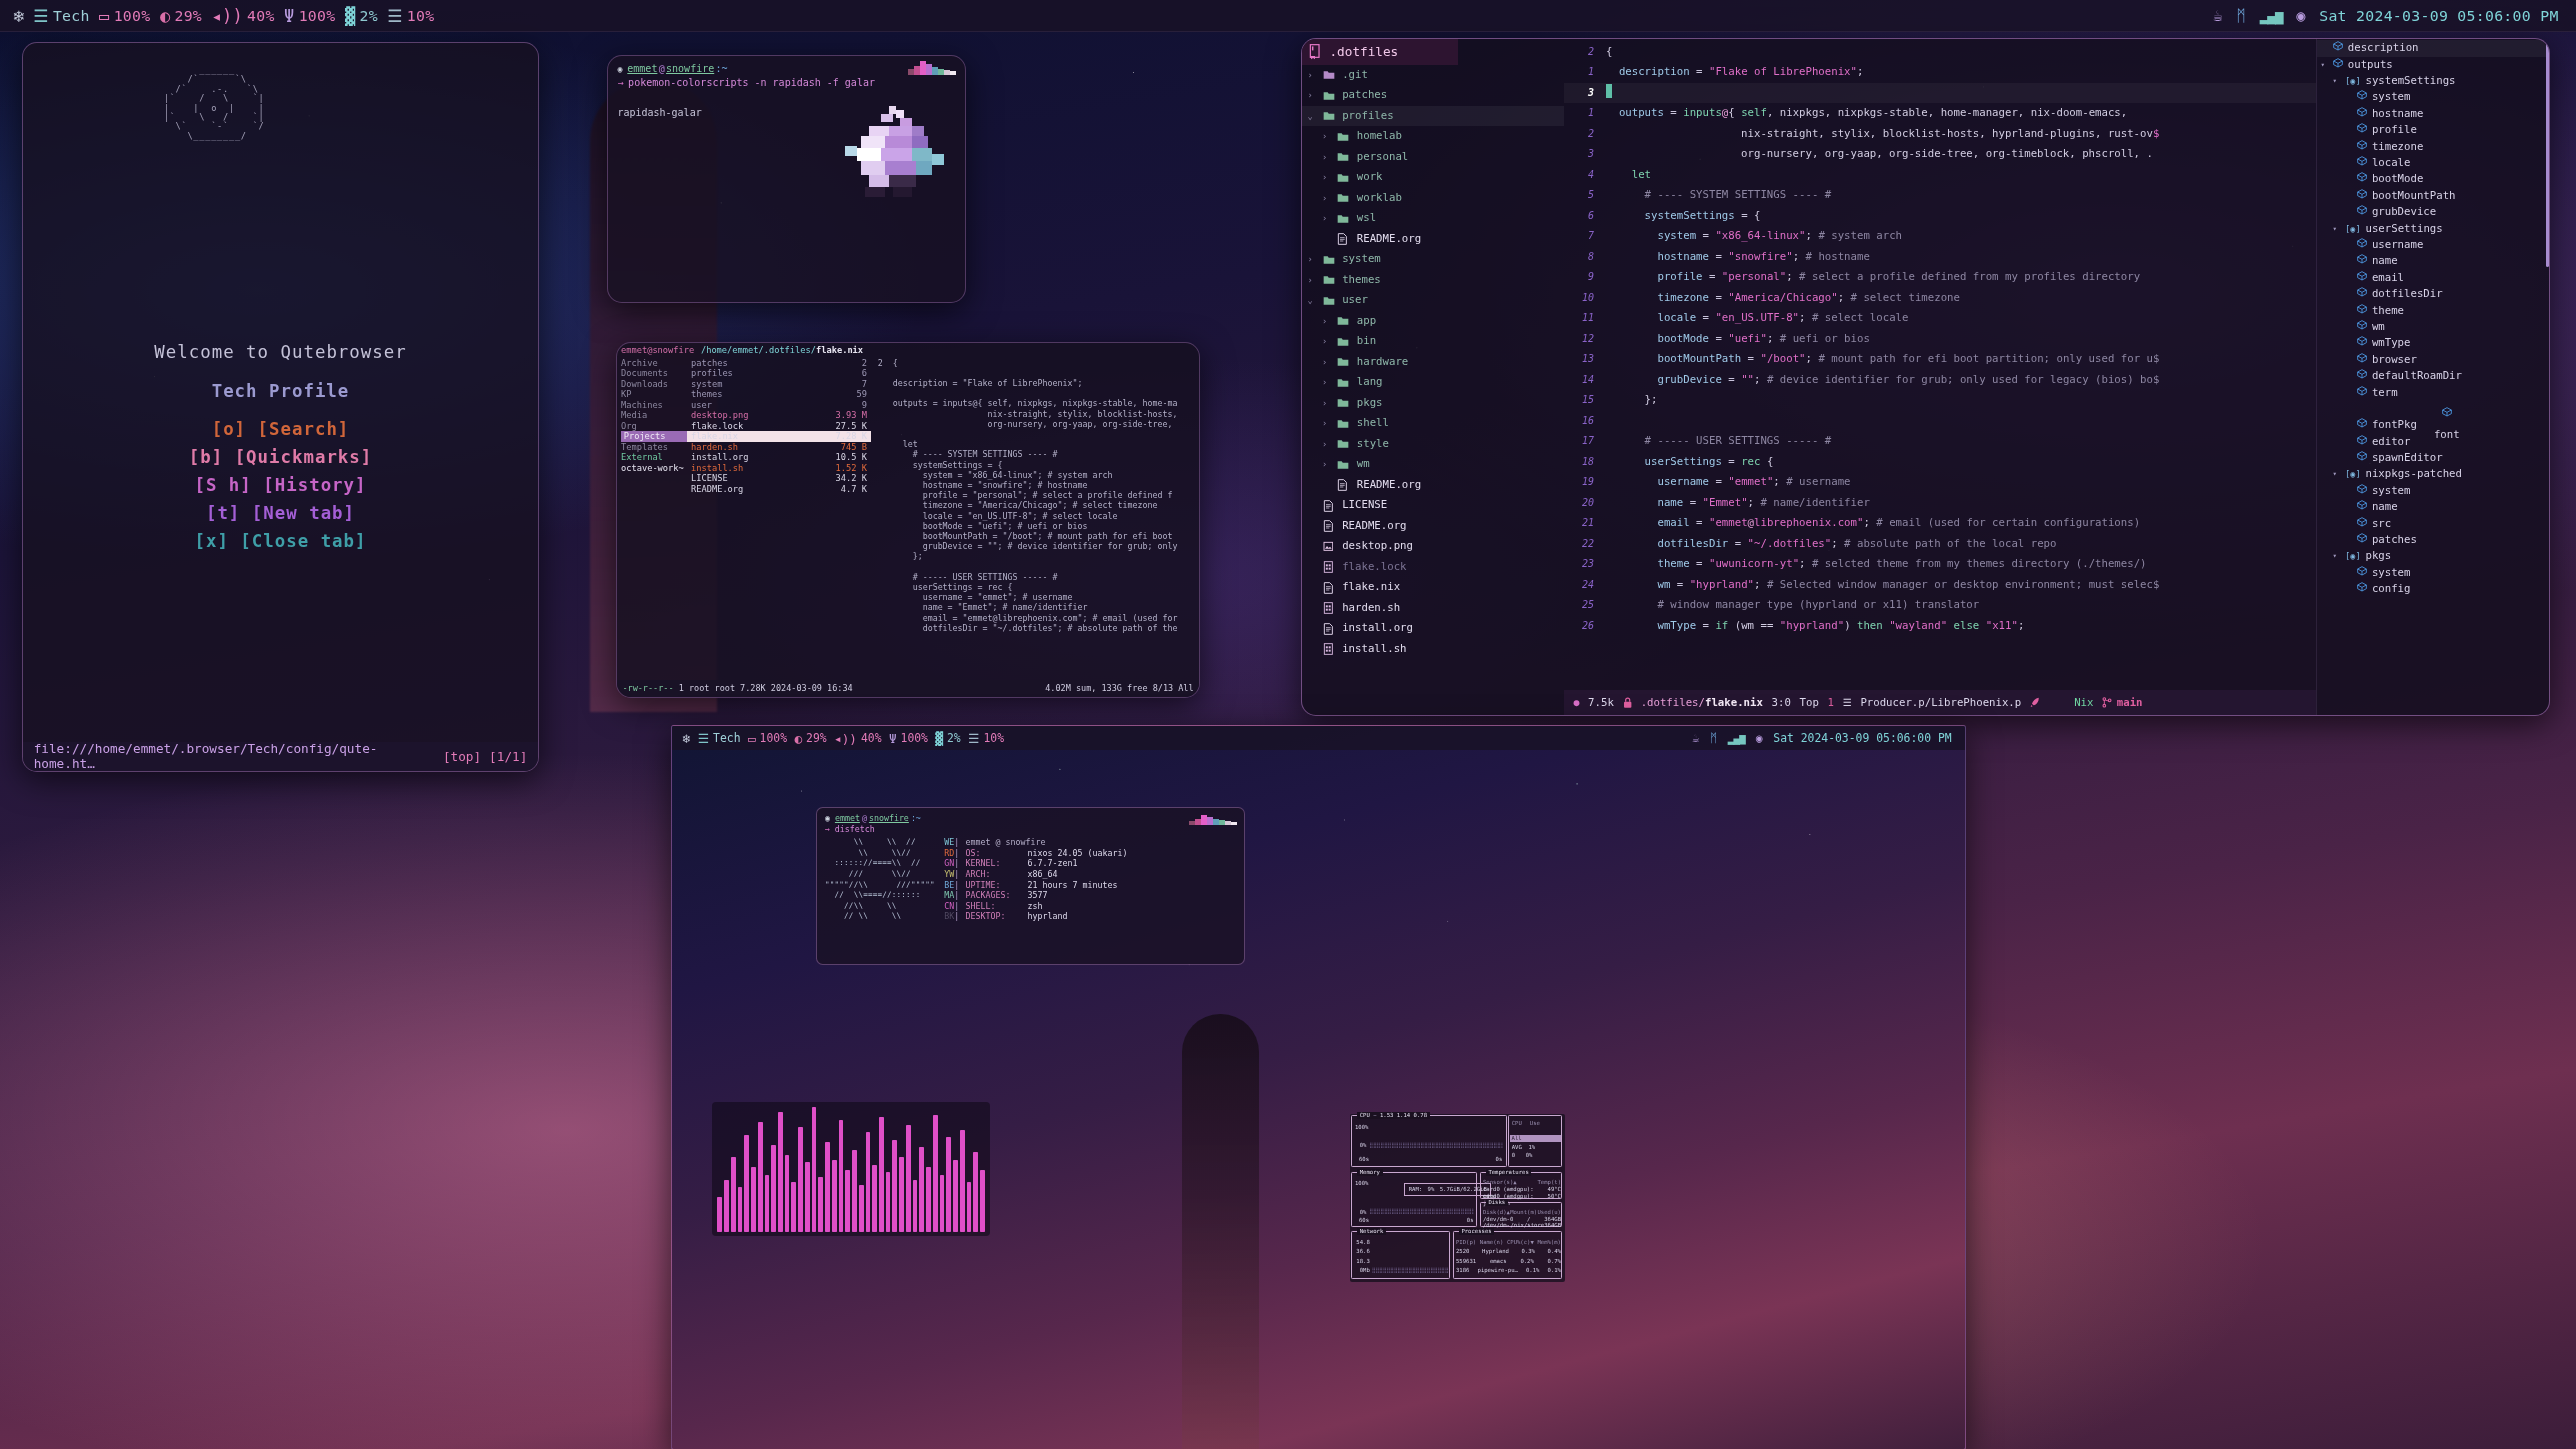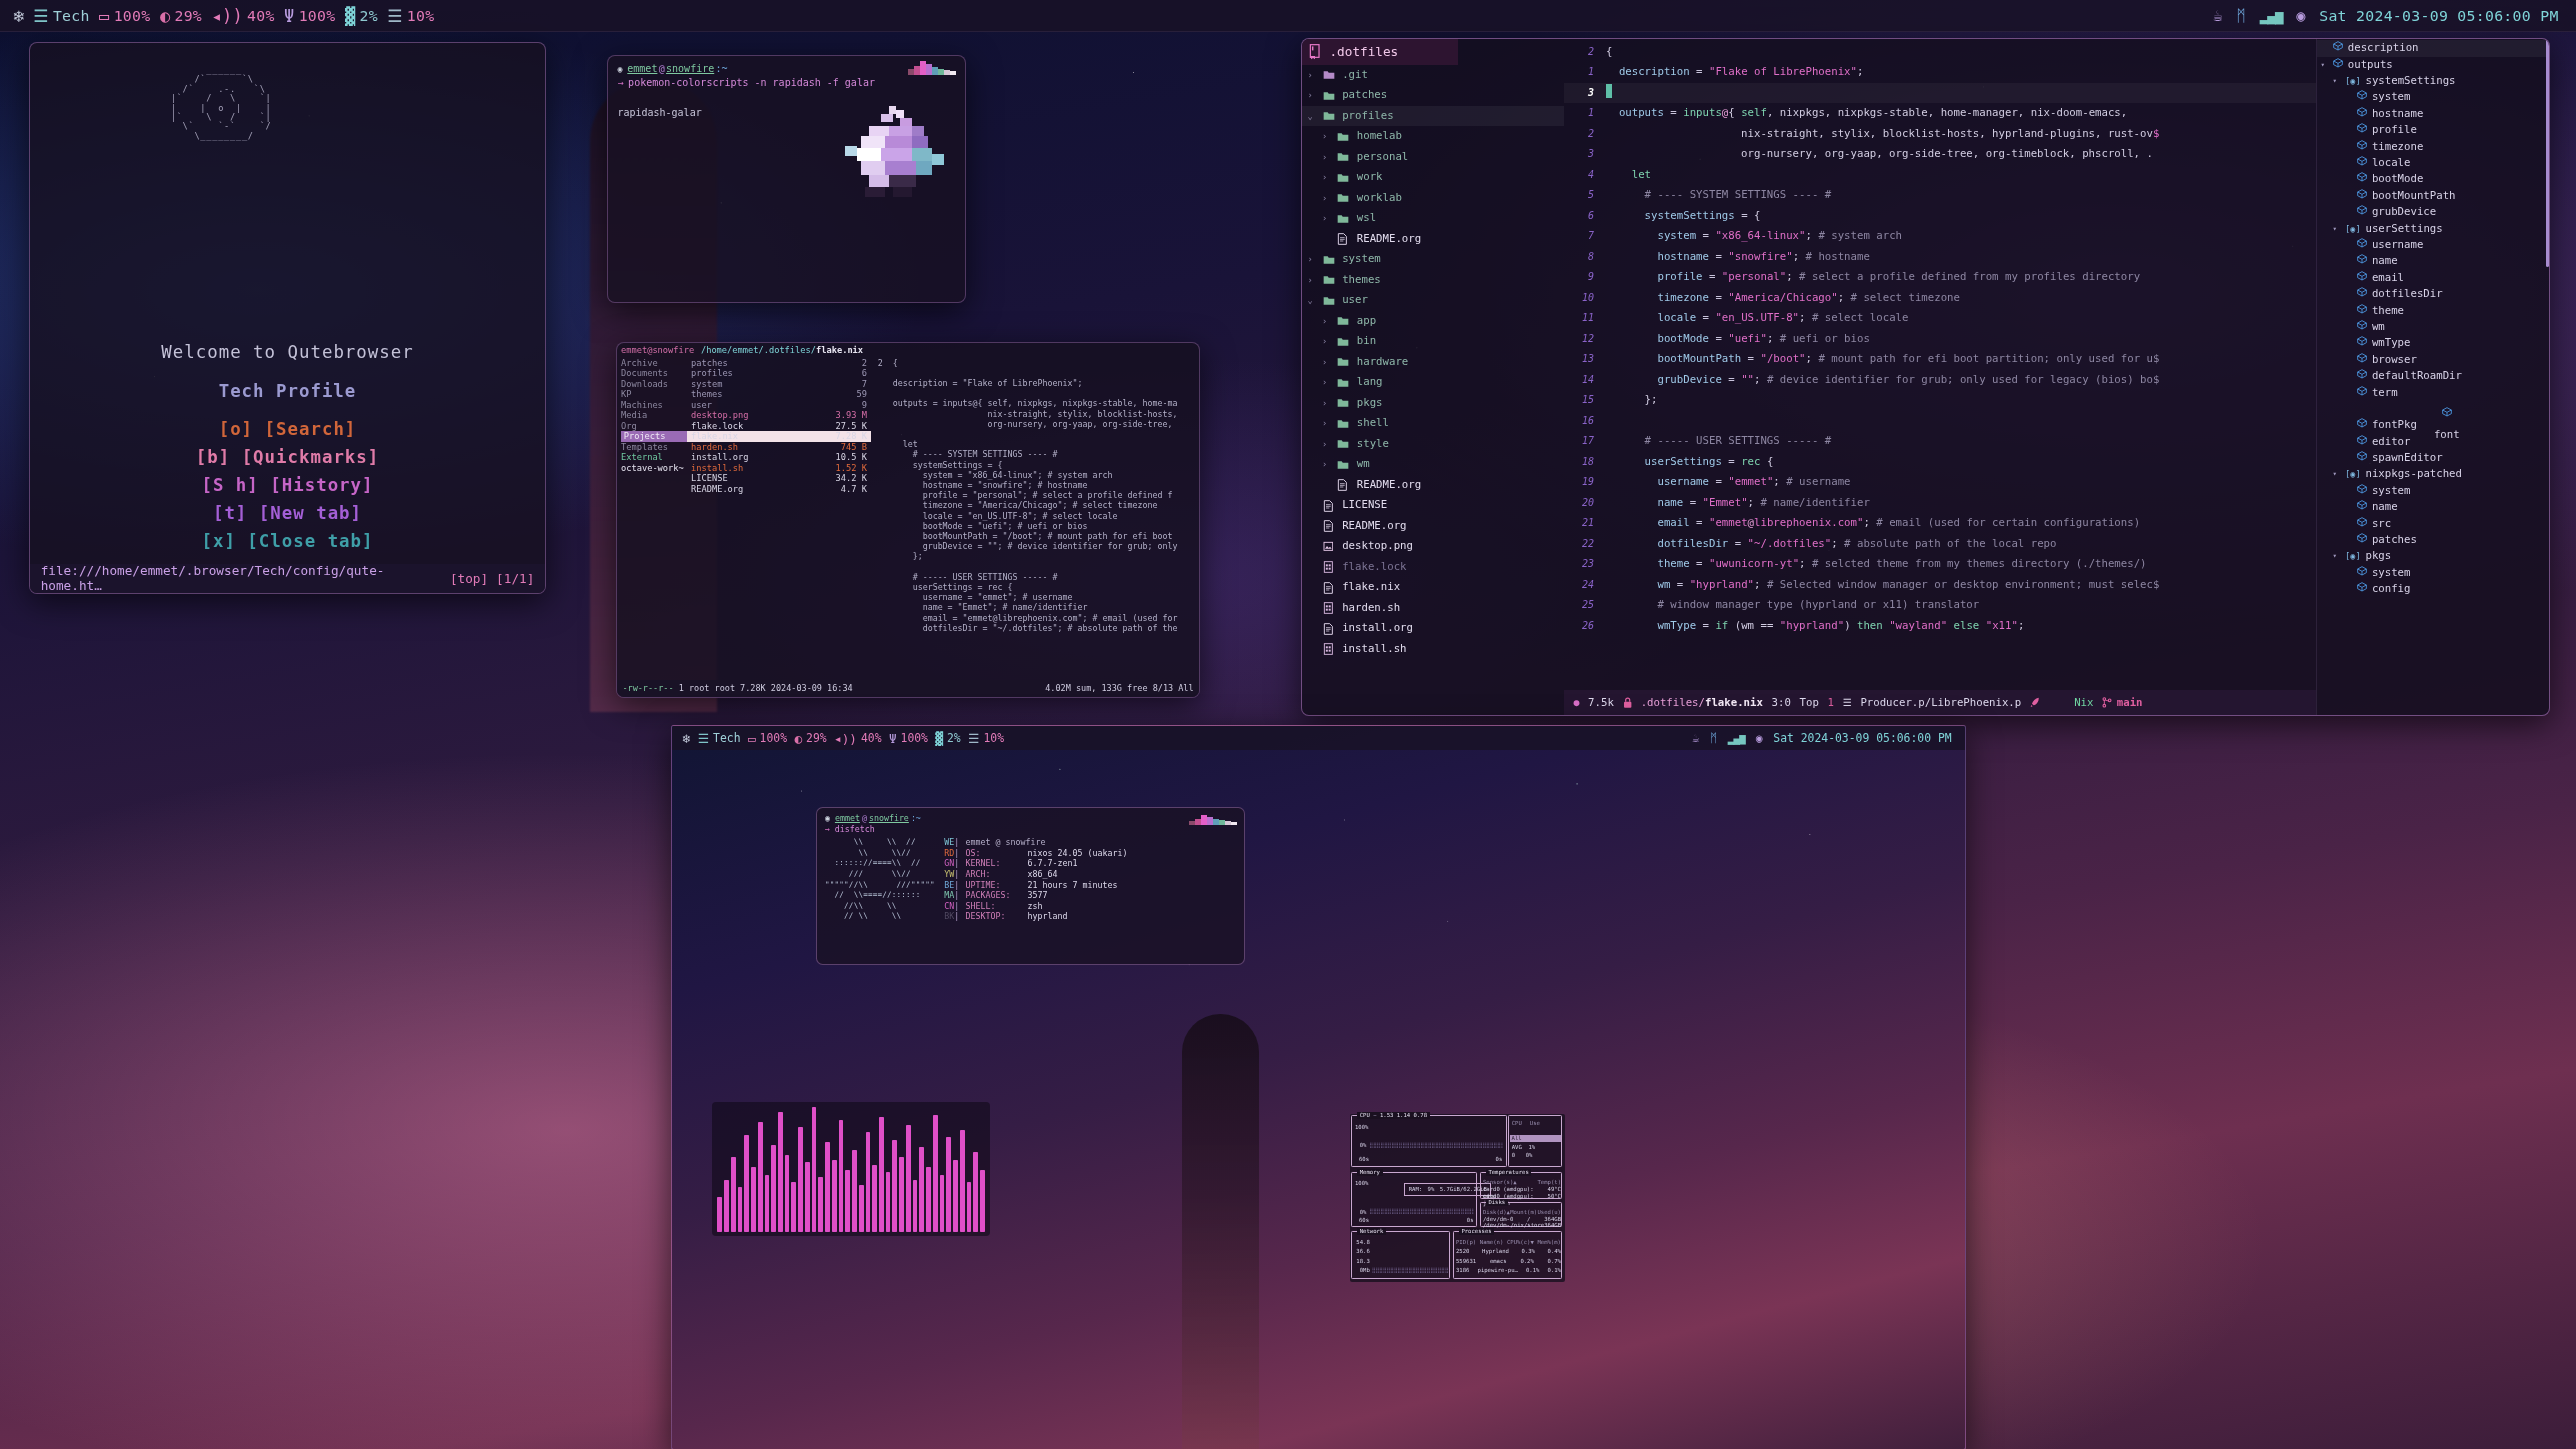--- a/index.html
+++ b/index.html
@@ -58,26 +58,26 @@
     color:#c8a8e0;
     border-bottom:0.7px solid rgba(200,160,230,.10);
     z-index:50;
   }
   .wb-left { display:flex; align-items:center; gap:9.4px; padding-left:13.4px; }
   .wb-right { margin-left:auto; display:flex; align-items:center; gap:13.4px; padding-right:17.4px; }
   .wb-mod { display:flex; align-items:center; gap:4px; }
   .wb-ico { display:inline-flex; align-items:center; justify-content:center; } .c-cyan { color:#7fd4d8; } .c-lilac { color:#b79bdd; } .c-teal { color:#76c7c0; } .c-blue { color:#6fa8dc; }
 
   
-  .win { position:absolute; overflow:hidden; border-radius:8px;
+  .win { position:absolute; overflow:hidden; border-radius:15px;
          box-shadow: 0 8px 32px rgba(0,0,0,.62); }
 
   
   #qute {
-    left:29px; top:42px; width:517px; height:552px;
+    left:22px; top:42px; width:517px; height:730px;
     background: rgba(22,16,32,0.80);
     border:1.3px solid rgba(170,120,190,.48);
   }
   .qute-page { position:absolute; inset:0 0 29.5px 0; overflow:hidden; }
   .qute-ascii {
     position:absolute; left:117px; top:23px;
     color:#c9c6de; font-size:8.7px; line-height:9.4px;
     white-space:pre; opacity:.78; letter-spacing:0.7px;
   }
   .qute-center { position:absolute; left:0; right:0; top:295px; text-align:center;

